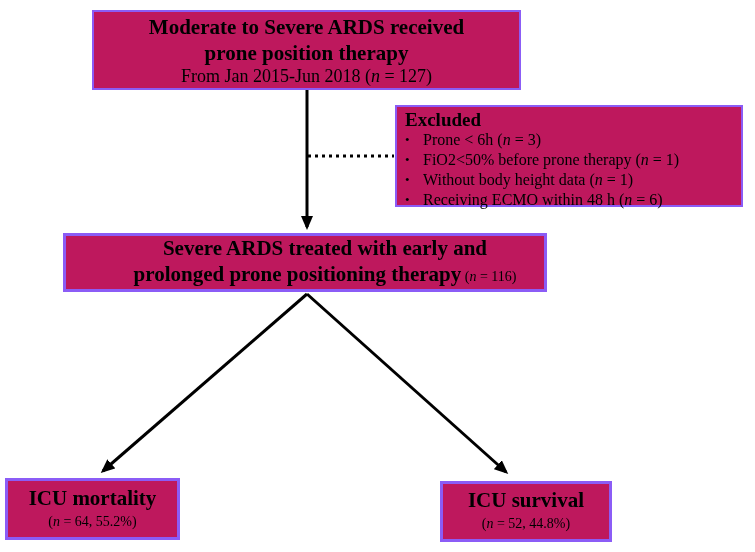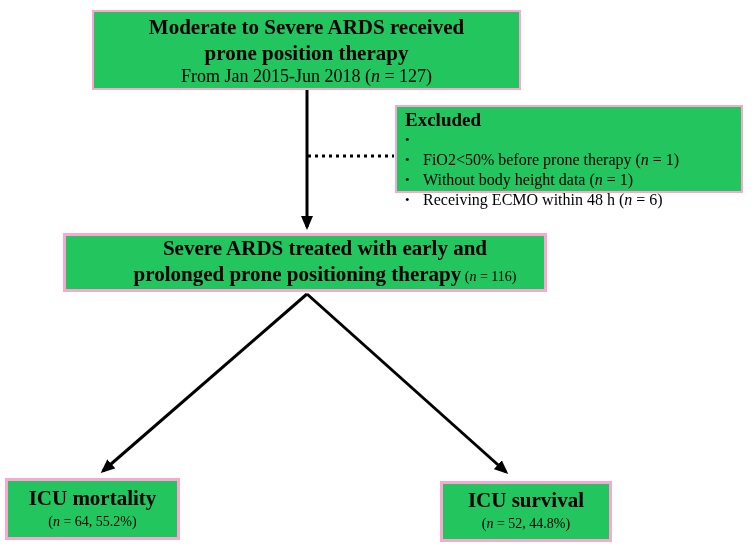--- a/index.html
+++ b/index.html
@@ -14,35 +14,35 @@
     overflow: hidden;
   }
   .connectors {
     position: absolute;
     left: 0; top: 0;
     width: 755px; height: 552px;
     pointer-events: none;
   }
   .box {
     position: absolute;
-    background: #22c55e;
-    border: 2px solid #f9a8d4;
+    background: #be185d;
+    border: 2px solid #8b5cf6;
   }
   .center-box {
     display: flex;
     flex-direction: column;
     align-items: center;
     justify-content: center;
     text-align: center;
   }
   .top-box    { left: 92px;  top: 10px;  width: 429px; height: 80px;  border-width: 2px; }
   .mid-box    { left: 63px;  top: 233px; width: 484px; height: 59px;  border-width: 3px; padding-left: 40px; }
   .left-box   { left: 5px;   top: 478px; width: 175px; height: 62px;  border-width: 3px; align-items: center; }
   .right-box  { left: 440px; top: 481px; width: 172px; height: 61px;  border-width: 3px; }
-  .excl-box   { left: 395px; top: 105px; width: 348px; height: 88px; border-width: 2px;
+  .excl-box   { left: 395px; top: 105px; width: 348px; height: 102px; border-width: 2px;
                 padding: 2px 4px 2px 8px; text-align: left; }
   .bold-line  { font-weight: bold; font-size: 21px; line-height: 26px; white-space: nowrap; }
   .note-line  { font-size: 18px; line-height: 21px; white-space: nowrap; text-align: center; }
   .note-inline{ font-weight: normal; font-size: 14px; }
   .nvar       { font-style: italic; }
   .ex-title   { font-weight: bold; font-size: 19px; line-height: 21px; }
   .ex-item    { display: flex; font-size: 16px; line-height: 20px; white-space: nowrap; }
   .bullet     { width: 10px; flex: 0 0 10px; font-size: 13px; line-height: 20px; }
   .ex-gap     { width: 8px; flex: 0 0 8px; }
   .bb-title   { font-weight: bold; font-size: 21px; line-height: 25px; white-space: nowrap; }
@@ -69,20 +69,21 @@
     <div class="bold-line">Moderate to Severe ARDS received</div>
     <div class="bold-line">prone position therapy</div>
     <div class="note-line"><span>From Jan 2015-Jun 2018 (</span><span class="nvar">n</span><span> = 127)</span></div>
   </div>
 
   <div class="box excl-box">
     <div class="ex-title">Excluded</div>
     <div class="ex-item">
       <span class="bullet">•</span>
         <span class="ex-gap"></span>
+        <span><span>Prone &lt; 6h (</span><span class="nvar">n</span><span> = 3)</span></span>
     </div>
     <div class="ex-item">
       <span class="bullet">•</span>
         <span class="ex-gap"></span>
         <span><span>FiO2&lt;50% before prone therapy (</span><span class="nvar">n</span><span> = 1)</span></span>
     </div>
     <div class="ex-item">
       <span class="bullet">•</span>
         <span class="ex-gap"></span>
         <span><span>Without body height data (</span><span class="nvar">n</span><span> = 1)</span></span>

